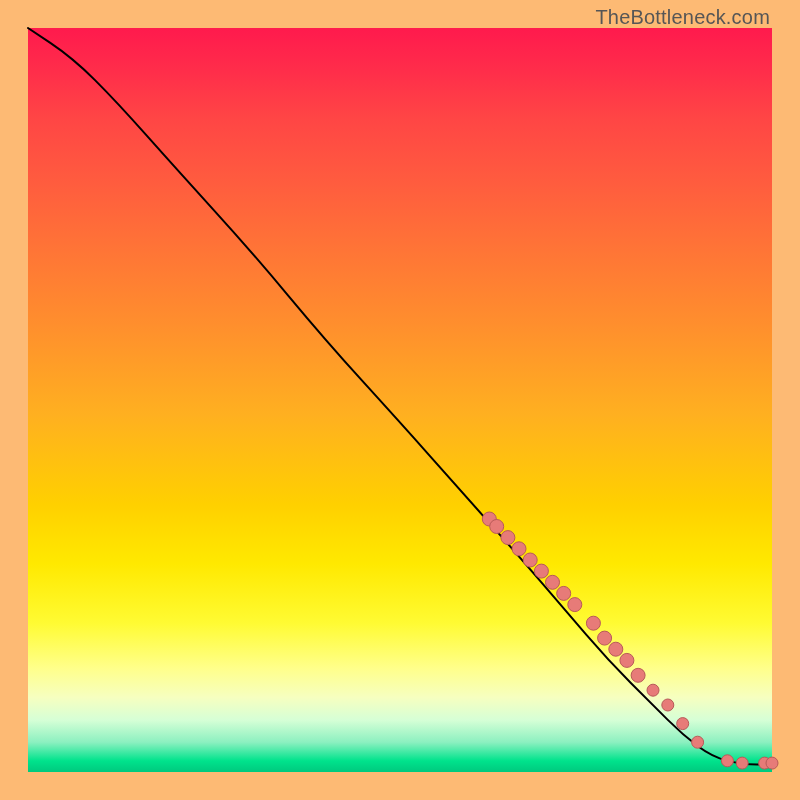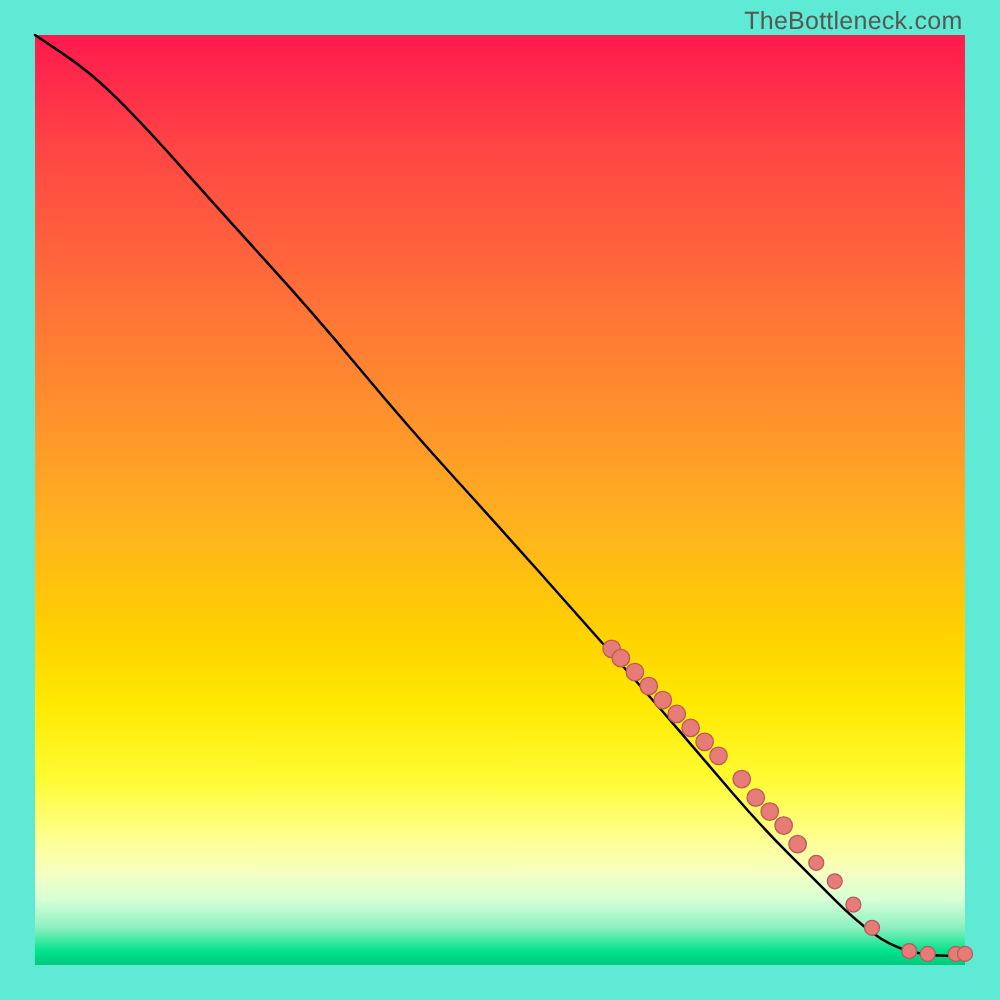--- a/index.html
+++ b/index.html
@@ -8,21 +8,21 @@
     width: 800px;
     height: 800px;
     overflow: hidden;
     background: #000;
     font-family: Arial, Helvetica, sans-serif;
   }
   .frame {
     position: relative;
     width: 800px;
     height: 800px;
-    background: #5eead4;
+    background: #fdba74;
   }
   .plot {
     position: absolute;
     left: 28px;
     top: 28px;
     width: 744px;
     height: 744px;
     
     background: linear-gradient(to bottom,
       #ff1a4d 0%,

